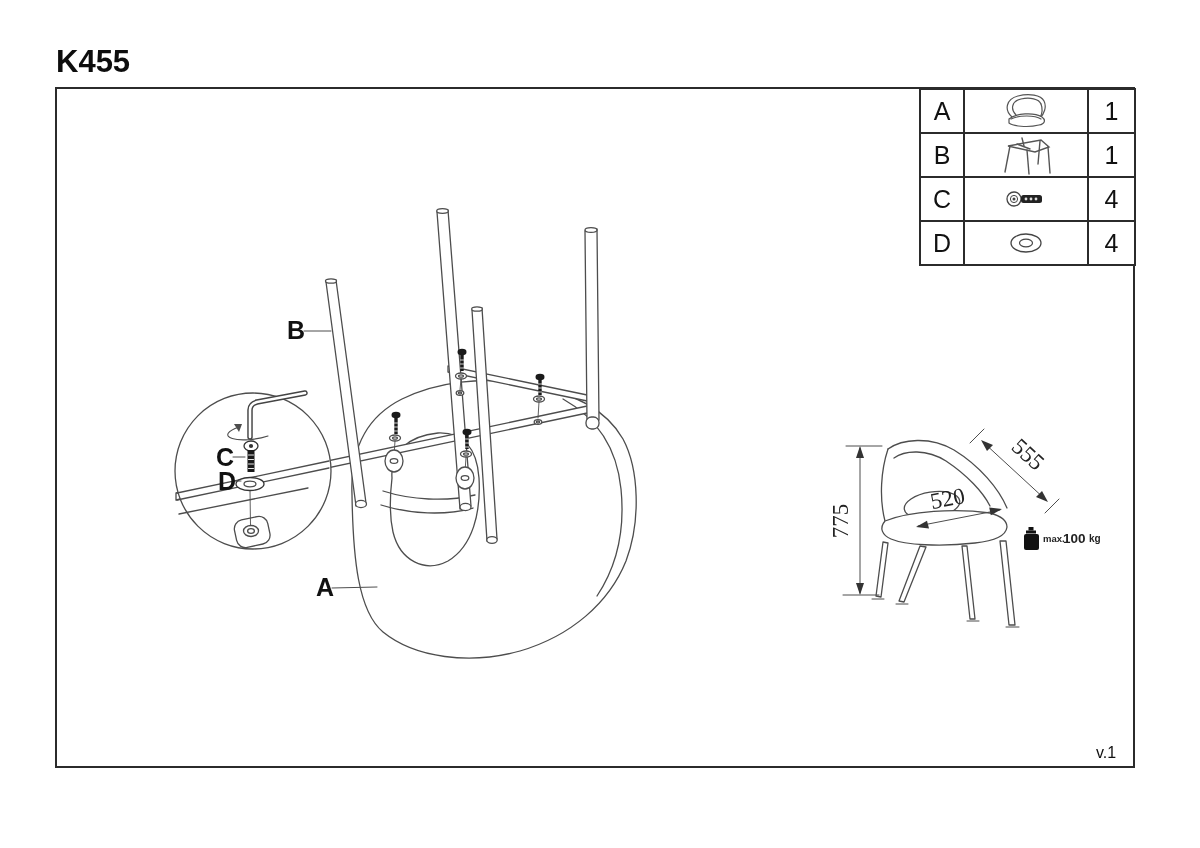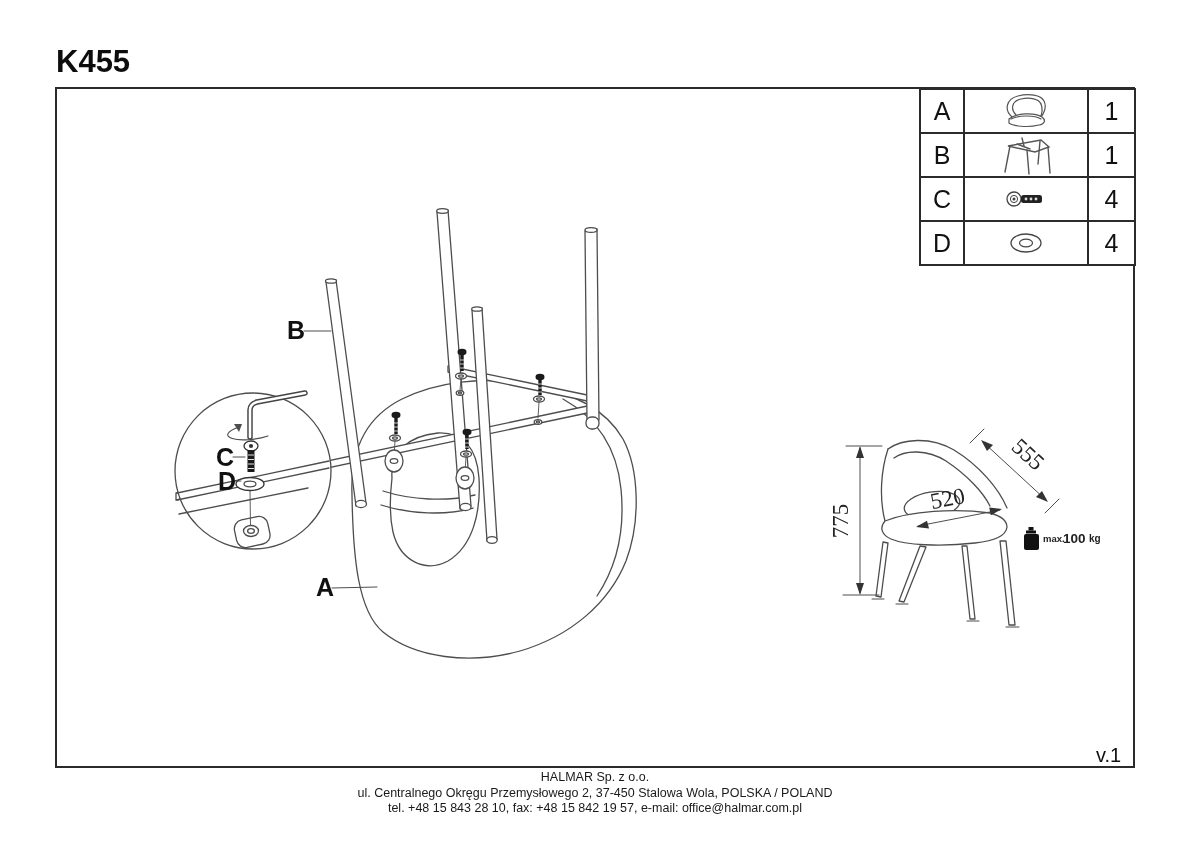--- a/index.html
+++ b/index.html
@@ -15,21 +15,21 @@
   .dim{font-family:"Liberation Serif",serif;font-size:23px;fill:#222;}
   .kgtxt{font-family:"Liberation Sans",sans-serif;font-weight:700;fill:#222;}
   .ptable{position:absolute;left:919px;top:88px;width:217px;border:2px solid #2b2b2b;
           box-sizing:border-box;background:#fff;}
   .prow{display:grid;grid-template-columns:42px 1fr 45px;height:42px;}
   .prow + .prow{border-top:2px solid #2b2b2b;}
   .pletter,.pqty{display:flex;align-items:center;justify-content:center;
                  font-size:25px;color:#111;}
   .picon{display:flex;align-items:center;justify-content:center;
          border-left:2px solid #2b2b2b;border-right:2px solid #2b2b2b;}
-  .version{position:absolute;left:1096px;top:744px;font-size:20px;color:#111;}
+  .version{position:absolute;left:1096px;top:744px;font-size:16px;color:#111;}
   .footer{position:absolute;left:0;top:770px;width:1190px;text-align:center;
           font-size:12.5px;line-height:15.5px;color:#1a1a1a;}
 </style>
 </head>
 <body>
 
 <div class="page">
 
   <div class="title">K455</div>
   <div class="frame"></div>
@@ -284,19 +284,14 @@
           <ellipse cx="19" cy="12" rx="15" ry="9" stroke="#444" stroke-width="1.3" fill="#fff"></ellipse>
           <ellipse cx="19" cy="12" rx="6.5" ry="3.8" stroke="#444" stroke-width="1.2" fill="none"></ellipse>
         </svg>
       </div>
       <div class="pqty">4</div>
     </div>
   </div>
 
   <div class="version">v.1</div>
 
-  <div class="footer">
-    <div>HALMAR Sp. z o.o.</div>
-    <div>ul. Centralnego Okręgu Przemysłowego 2, 37-450 Stalowa Wola, POLSKA / POLAND</div>
-    <div>tel. +48 15 843 28 10, fax: +48 15 842 19 57, e-mail: office@halmar.com.pl</div>
-  </div>
 
 </div>
 
 </body></html>

